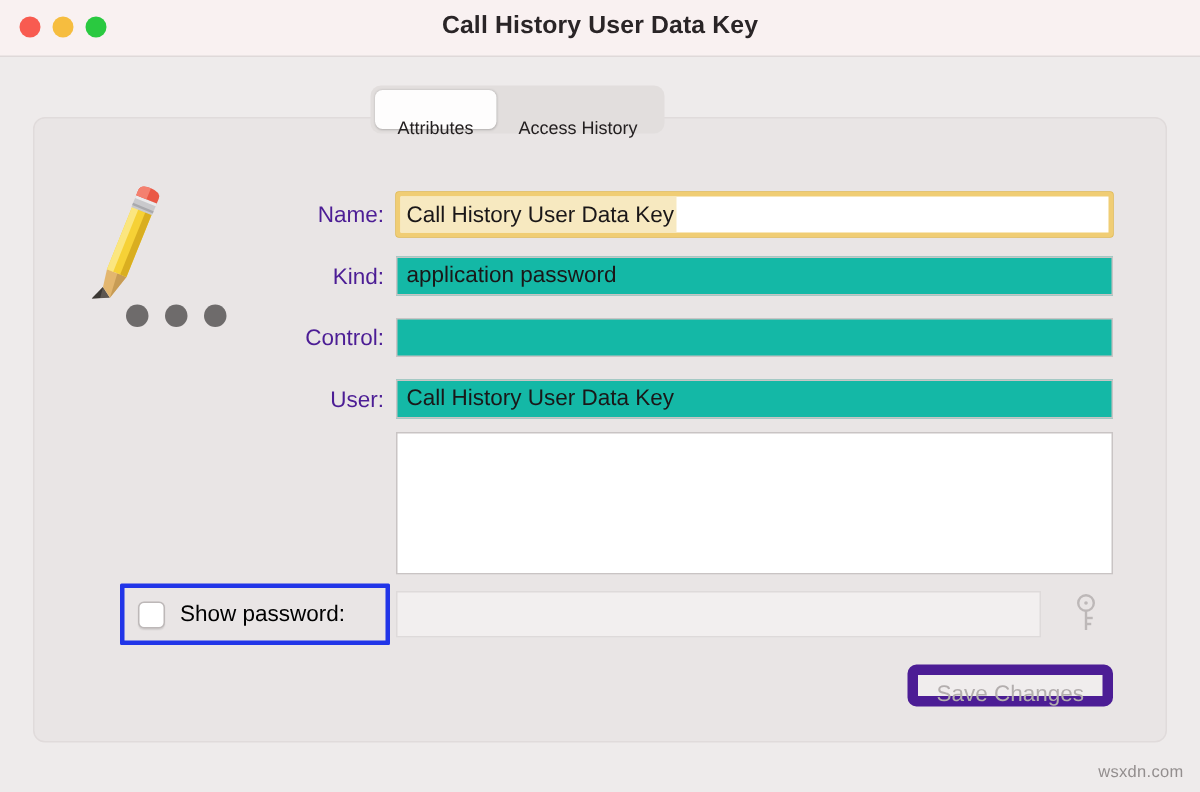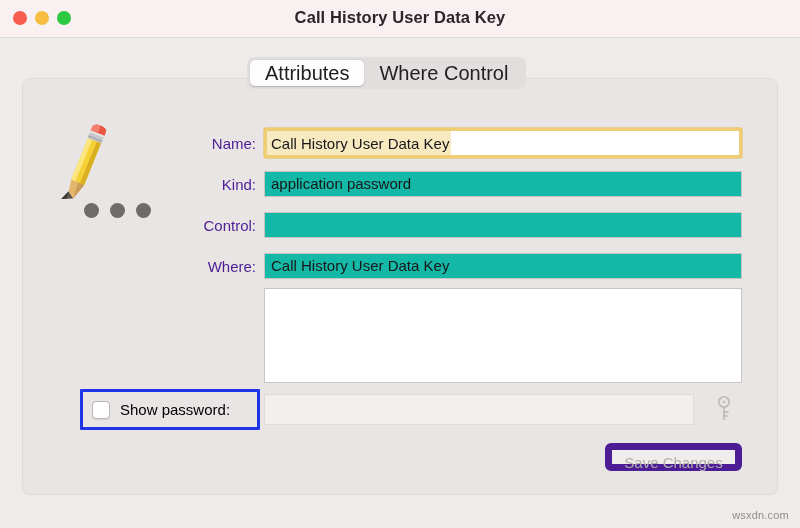--- a/index.html
+++ b/index.html
@@ -69,22 +69,22 @@
     border-radius: 7px;
     display: flex;
     align-items: center;
     padding: 3px;
     box-sizing: border-box;
     z-index: 5;
   }
   .tab {
     height: 26px;
     line-height: 26px;
-    padding: 0 15px;
-    font-size: 20px;
+    padding: 12px 15px;
+    font-size: 12px;
     color: #242021;
     border-radius: 5px;
     white-space: nowrap;
     box-sizing: border-box;
   }
   .tab.selected {
     background: #fefdfd;
     box-shadow: 0 0.5px 1.5px rgba(0,0,0,0.22);
   }
 
@@ -261,21 +261,21 @@
       <span class="tl" style="background:#f6bd3f"></span>
       <span class="tl" style="background:#2ac940"></span>
     </div>
     <div id="window-title">Call History User Data Key</div>
   </div>
 
   <div id="panel"></div>
 
   <div id="tabbar">
     <div class="tab selected">Attributes</div>
-    <div class="tab">Where Control</div>
+    <div class="tab">Access History</div>
   </div>
 
   <svg id="pencil-icon" viewBox="0 0 70 85">
     <g transform="rotate(22 35 42)">
 
       <polygon points="26,74 22,84 33,79" fill="#5d5650"></polygon>
       <polygon points="26,74 22,84 27,81.5" fill="#3c3834"></polygon>
 
       <polygon points="24,62 38,62 33,79 26,74" fill="#e3b66e"></polygon>
       <polygon points="31.5,62 38,62 33,79" fill="#c79c55"></polygon>
@@ -302,21 +302,21 @@
   <div class="field focused" style="top:128px">
     <span class="sel">Call History User Data Key</span>
   </div>
 
   <div class="row-label" style="top:176px">Kind:</div>
   <div class="field" style="top:171px">application password</div>
 
   <div class="row-label" style="top:217px">Control:</div>
   <div class="field" style="top:212px"></div>
 
-  <div class="row-label" style="top:258px">Where:</div>
+  <div class="row-label" style="top:258px">User:</div>
   <div class="field" style="top:253px">Call History User Data Key</div>
 
   <div id="comments-field"></div>
 
   <div id="annotation-box"></div>
   <div id="show-password-checkbox"></div>
   <div id="show-password-label">Show password:</div>
   <div id="password-field"></div>
   <svg id="key-icon" viewBox="0 0 24 30">
     <g fill="none" stroke="#bdb8b8" stroke-width="1.6">

